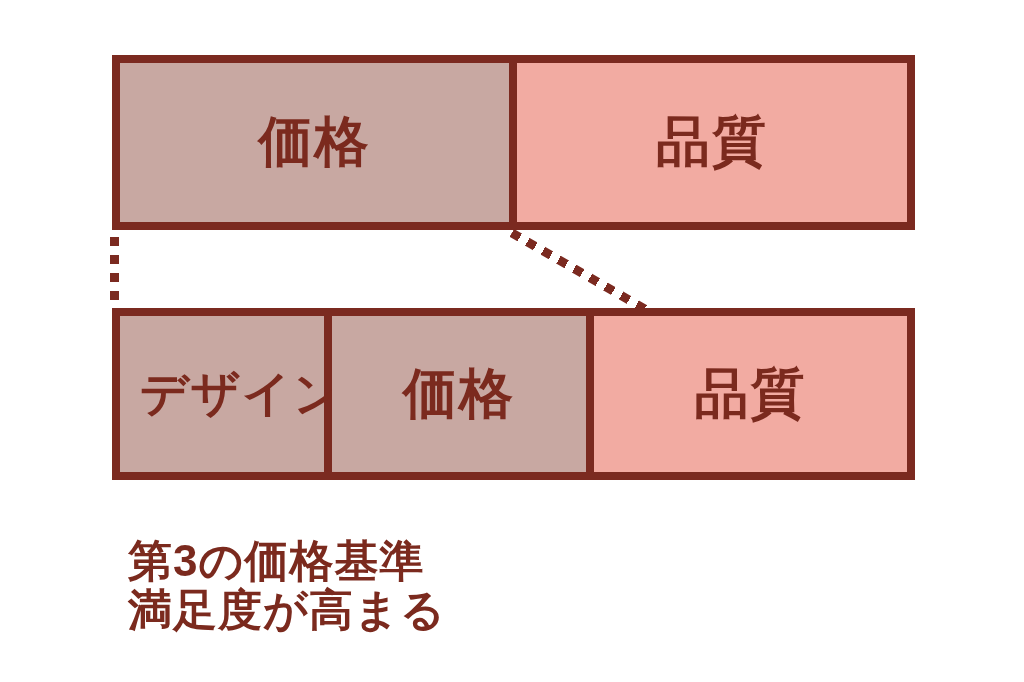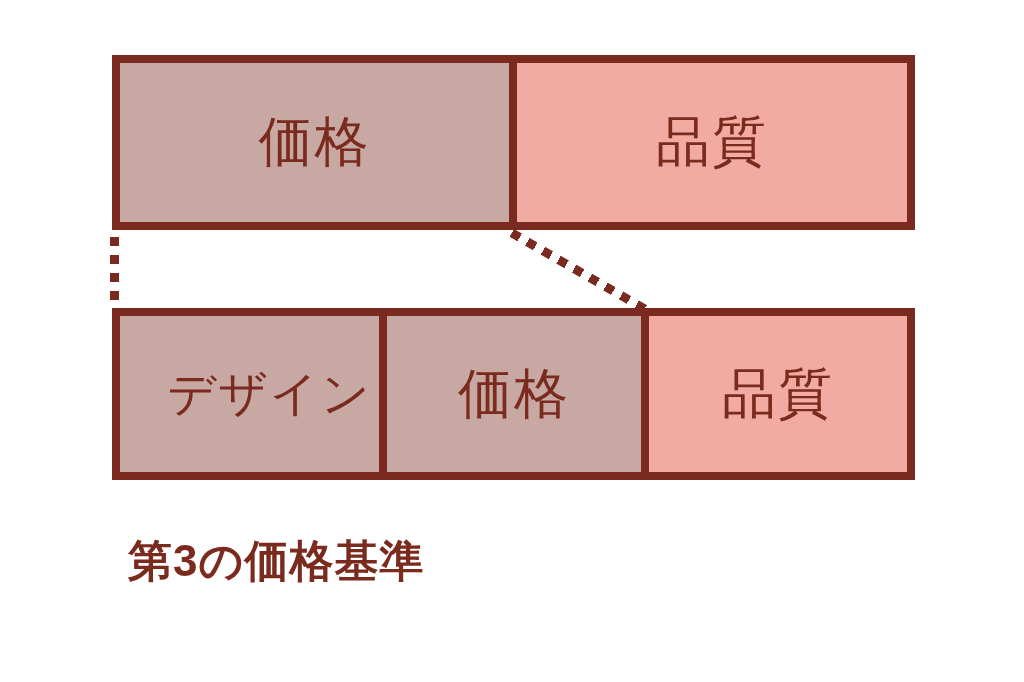--- a/index.html
+++ b/index.html
@@ -17,24 +17,24 @@
   
   .bar{position:absolute;left:112px;display:flex;border:8px solid var(--outline);background:var(--outline);}
   .top-bar{top:55px;width:803px;height:175px;}
   .bottom-bar{top:308px;width:803px;height:172px;}
   .segment{display:flex;align-items:center;justify-content:center;height:100%;}
   .seg-mauve{background:var(--mauve);}
   .seg-pink{background:var(--pink);}
   .seg-divider-right{border-right:8px solid var(--outline);}
   .top-seg-1{width:397px;}
   .top-seg-2{flex:1;}
-  .bot-seg-1{width:267px;padding-left:40px;}
+  .bot-seg-1{width:212px;padding-left:40px;}
   .bot-seg-2{width:262px;}
   .bot-seg-3{flex:1;}
-  .segment-label{color:var(--text);font-weight:normal;font-size:54px;letter-spacing:2px;white-space:nowrap;text-align:right;}
+  .segment-label{color:var(--text);font-weight:bold;font-size:54px;letter-spacing:2px;white-space:nowrap;text-align:right;}
   .bot-seg-1 .segment-label{font-size:48px;}
 
   
   .dotted-v{
     position:absolute;left:110px;top:237px;width:9px;height:70px;
     background:repeating-linear-gradient(to bottom,var(--outline) 0 9px,transparent 9px 18px);
   }
   .dotted-diag{
     position:absolute;left:514px;top:229px;width:154px;height:9px;
     background:repeating-linear-gradient(to right,var(--outline) 0 9px,transparent 9px 18px);
@@ -72,15 +72,16 @@
     <div class="segment seg-mauve seg-divider-right bot-seg-2">
       <span class="segment-label">価格</span>
     </div>
     <div class="segment seg-pink bot-seg-3">
       <span class="segment-label">品質</span>
     </div>
   </div>
 
   <div class="caption">
     <div>第3の価格基準</div>
+    <div>満足度が高まる</div>
   </div>
 
 </div>
 
 </body></html>

